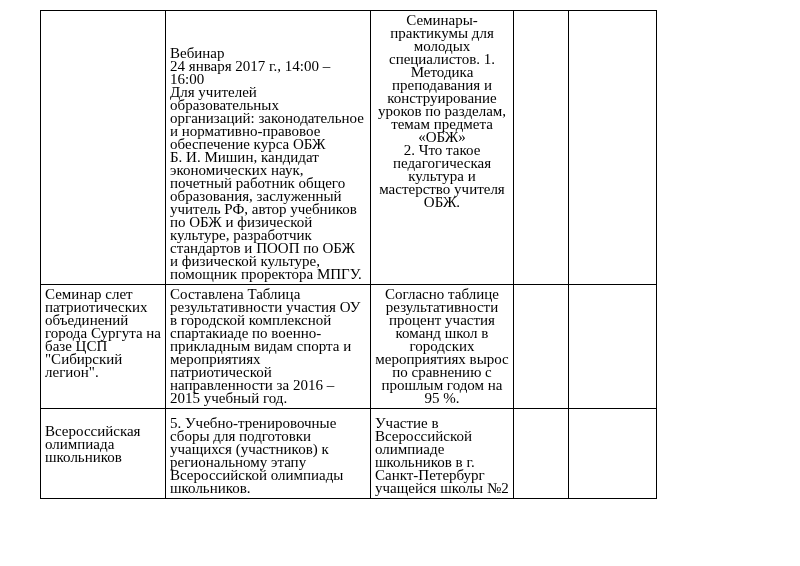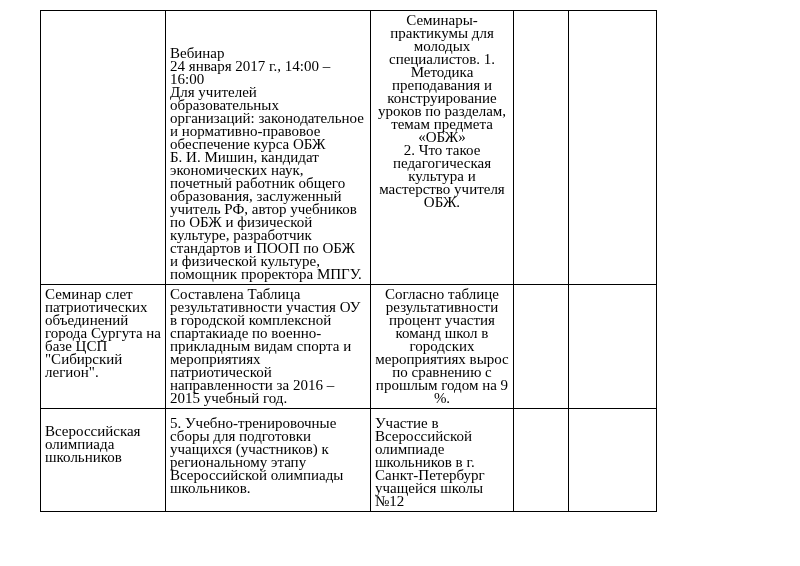--- a/index.html
+++ b/index.html
@@ -67,26 +67,26 @@
 Для учителей образовательных организаций: законодательное и нормативно-правовое обеспечение курса ОБЖ
 Б. И. Мишин, кандидат экономических наук, почетный работник общего образования, заслуженный учитель РФ, автор учебников по ОБЖ и физической культуре, разработчик стандартов и ПООП по ОБЖ и физической культуре, помощник проректора МПГУ.</td>
         <td class="center">Семинары-практикумы для молодых специалистов. 1. Методика преподавания и конструирование уроков по разделам, темам предмета «ОБЖ»
 2. Что такое педагогическая культура и мастерство учителя ОБЖ.</td>
         <td></td>
         <td></td>
       </tr>
       <tr class="r2">
         <td>Семинар слет патриотических объединений города Сургута на базе ЦСП "Сибирский легион".</td>
         <td>Составлена Таблица результативности участия ОУ в городской комплексной спартакиаде по военно-прикладным видам спорта и мероприятиях патриотической направленности за 2016 – 2015 учебный год.</td>
-        <td class="center">Согласно таблице результативности процент участия команд школ в городских мероприятиях вырос по сравнению с прошлым годом на 9 %.</td>
+        <td class="center">Согласно таблице результативности процент участия команд школ в городских мероприятиях вырос по сравнению с прошлым годом на 95 %.</td>
         <td></td>
         <td></td>
       </tr>
       <tr class="r3">
         <td class="padtop-md">Всероссийская олимпиада школьников</td>
         <td class="padtop-sm">5. Учебно-тренировочные сборы для подготовки учащихся (участников) к региональному этапу Всероссийской олимпиады школьников.</td>
-        <td class="padtop-sm">Участие в Всероссийской олимпиаде школьников в г. Санкт-Петербург учащейся школы №12</td>
+        <td class="padtop-sm">Участие в Всероссийской олимпиаде школьников в г. Санкт-Петербург учащейся школы №2</td>
         <td></td>
         <td></td>
       </tr>
     </tbody>
   </table>
 </div>
 
 </body></html>

